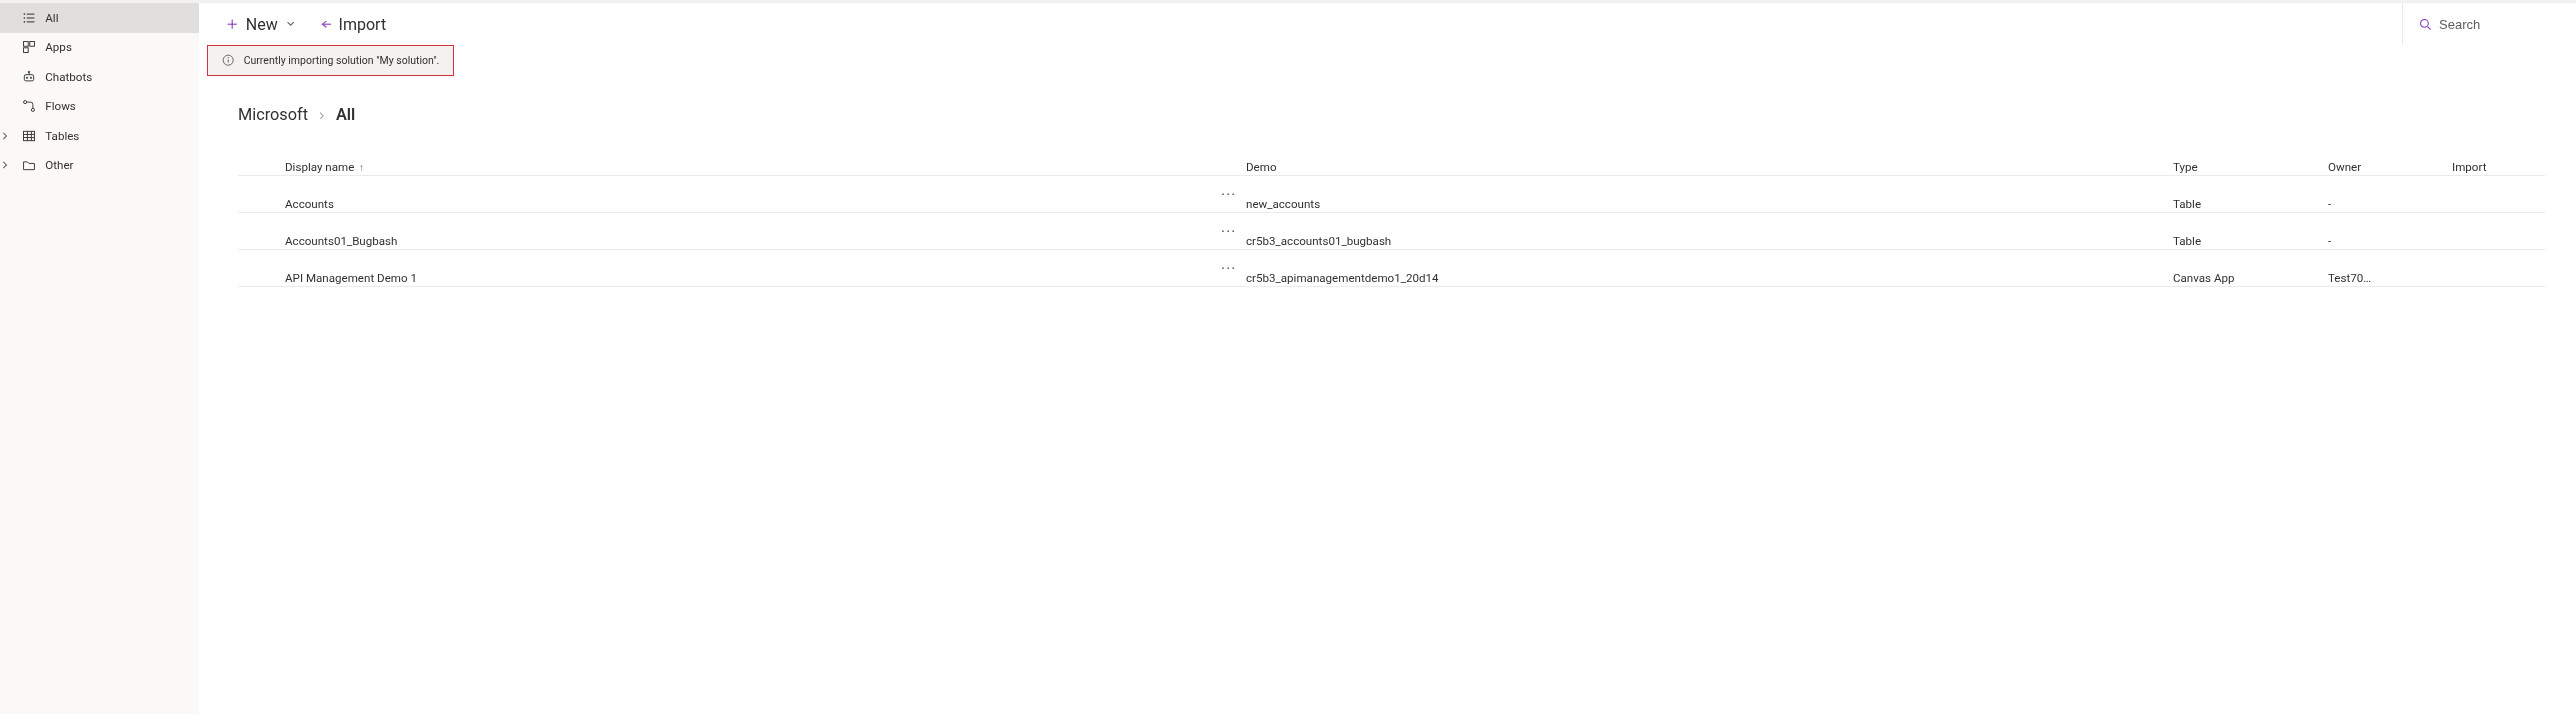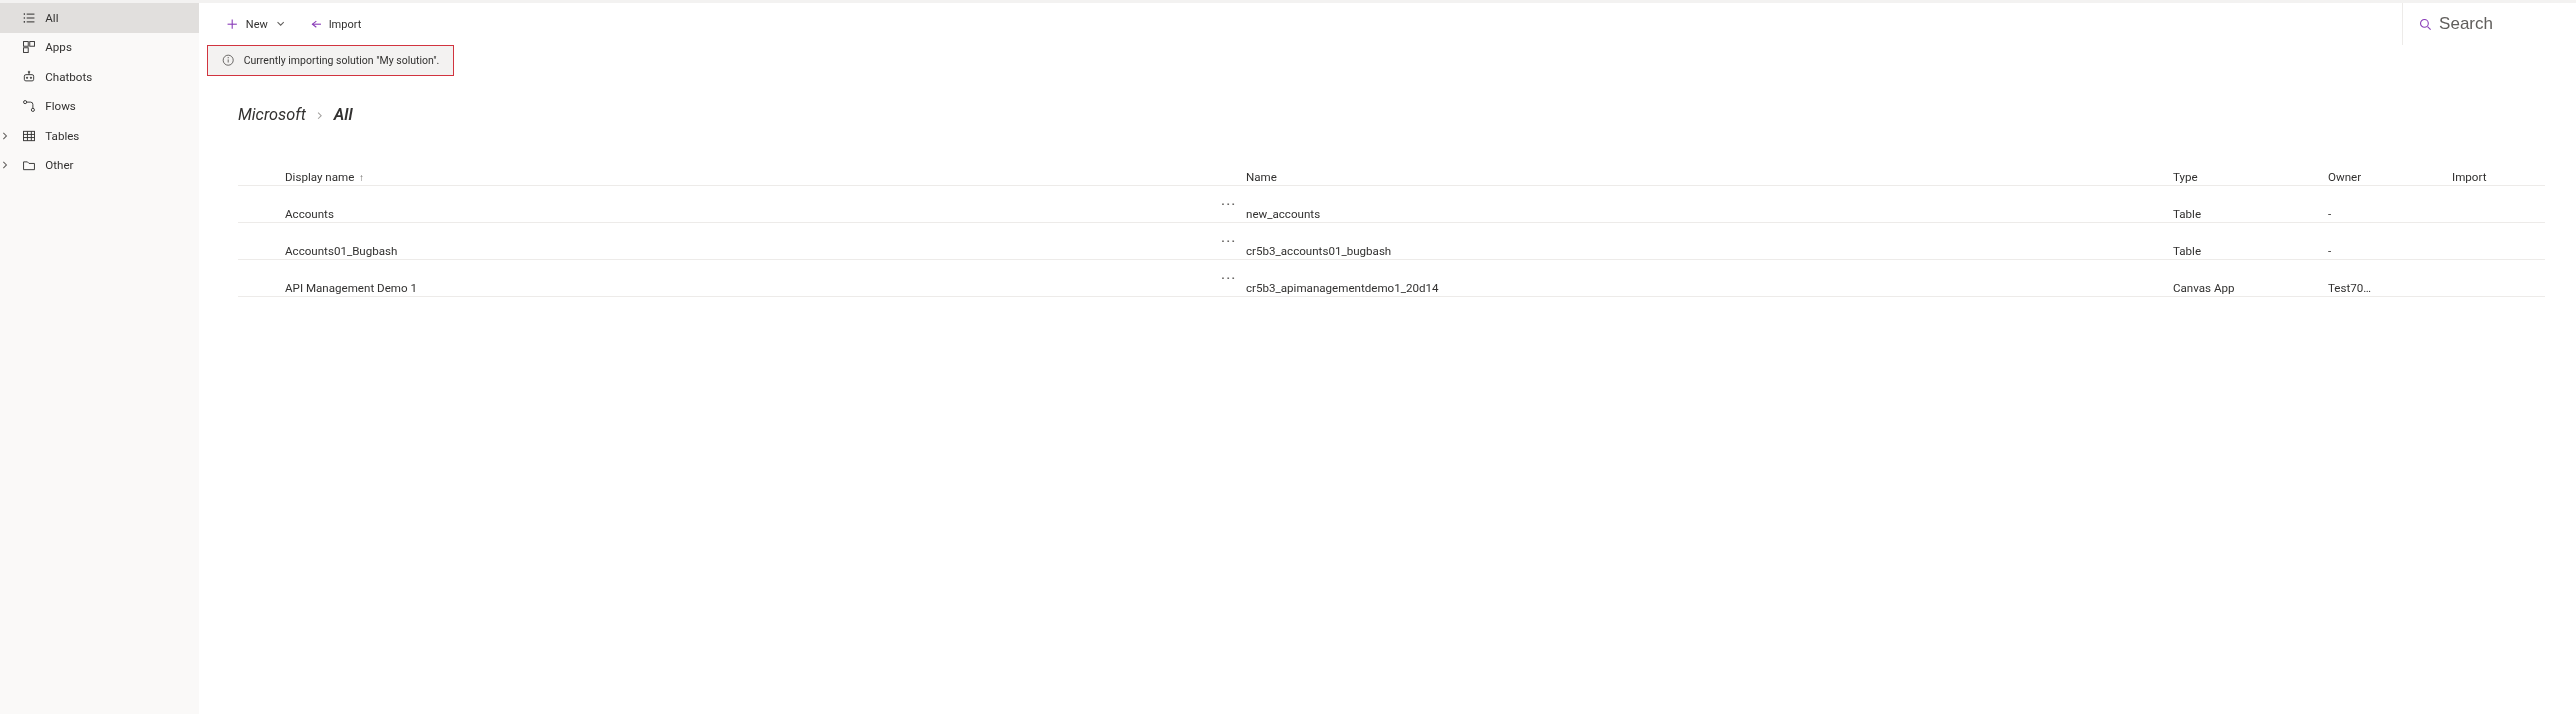--- a/index.html
+++ b/index.html
@@ -78,39 +78,39 @@
     height: 42px;
     padding: 0 18.6px;
     gap: 22px;
     position: relative;
   }
   .toolbar-btn {
     display: flex;
     align-items: center;
     gap: 7.8px;
     cursor: pointer;
-    font-size: 11px;
+    font-size: 16px;
     color: #323130;
   }
   .toolbar-btn .ticon { color: #883ab7; display:flex; align-items:center; }
   .search-wrap {
     margin-left: auto;
     display: flex;
     align-items: center;
     height: 100%;
     border-left: 0.8px solid #edebe9;
     padding-left: 15.5px;
     min-width: 155px;
     gap: 7.8px;
     color: #605e5c;
   }
   .search-wrap input {
     border: none;
     outline: none;
-    font-size: 17px;
+    font-size: 13px;
     background: transparent;
     color: #323130;
     width: 109px;
   }
   .search-wrap input::placeholder { color: #605e5c; }
 
   
   .banner {
     display: flex;
     align-items: center;
@@ -128,22 +128,21 @@
   .content {
     padding: 29.5px 31px 0 31px;
     flex: 1;
     overflow: hidden;
   }
   .breadcrumb {
     display: flex;
     align-items: center;
     gap: 9.3px;
     font-size: 16.3px;
-    margin-bottom: 25px;
-    font-style: italic;
+    margin-bottom: 15px;
   }
   .breadcrumb .sep { color: #a19f9d; }
   .breadcrumb .current { font-weight: 600; }
 
   
   .table {
     width: 100%;
   }
   .trow {
     display: grid;
@@ -346,21 +345,21 @@
         <span class="current">All</span>
       </div>
 
       <div class="table">
         <div class="trow header">
           <div class="cell"></div>
           <div class="cell">
             <span>Display name</span><span class="sort-arrow">↑</span>
           </div>
           <div class="cell"></div>
-          <div class="cell">Name</div>
+          <div class="cell">Demo</div>
           <div class="cell">Type</div>
           <div class="cell">Owner</div>
           <div class="cell">Import</div>
         </div>
 
         <div class="trow">
           <div class="cell"></div>
           <div class="cell display">Accounts</div>
           <div class="row-actions">···</div>
           <div class="cell">new_accounts</div>

